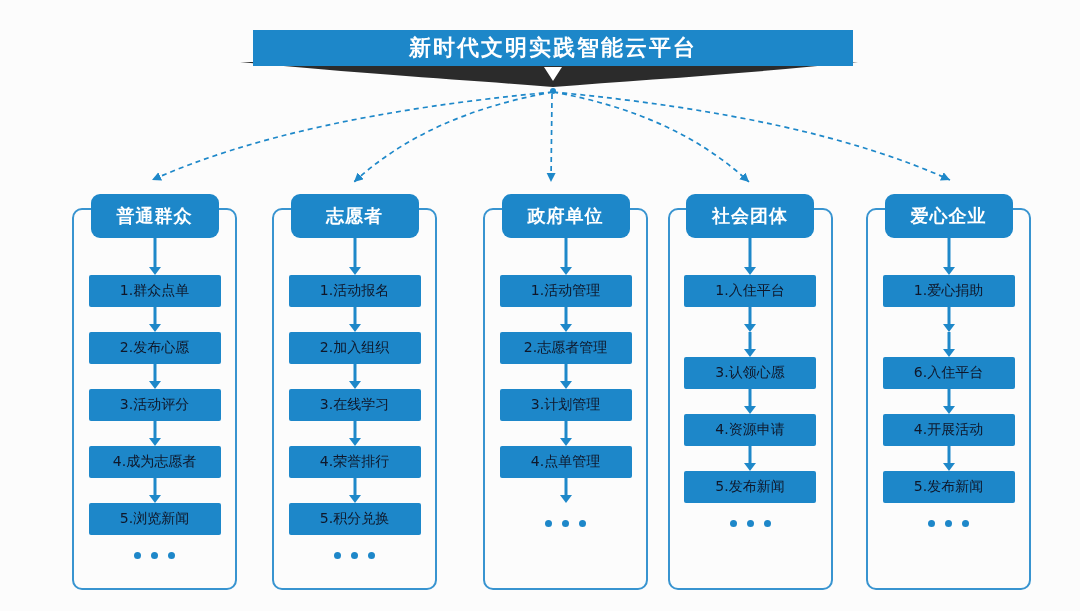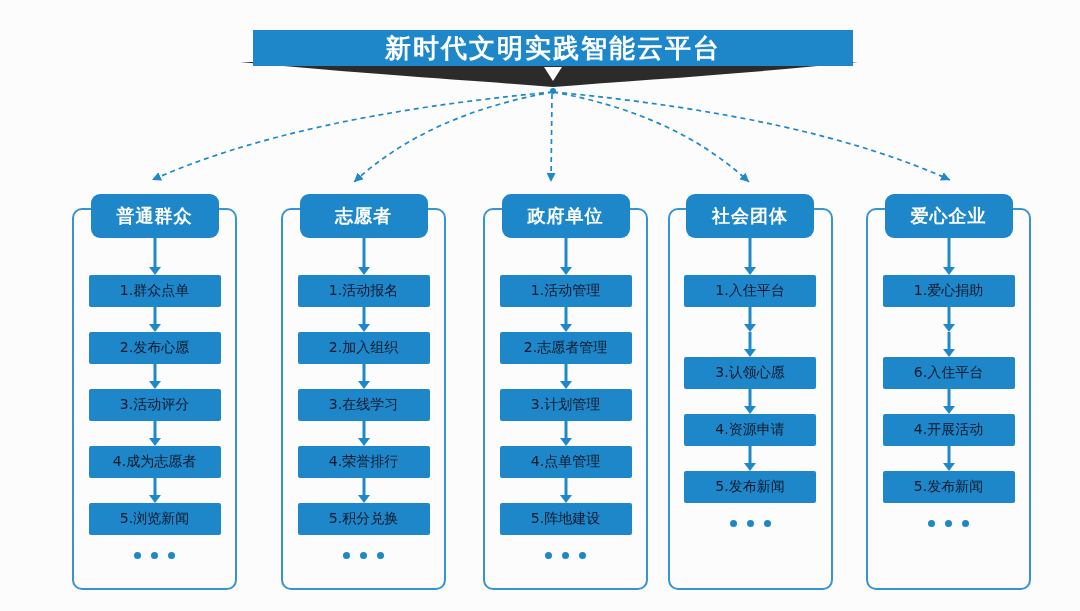--- a/index.html
+++ b/index.html
@@ -9,21 +9,21 @@
     --ribbon:#2b2b2b;
   }
   *{margin:0;padding:0;box-sizing:border-box;}
   html,body{width:1080px;height:611px;background:#fcfcfc;overflow:hidden;
     font-family:"DejaVu Sans","Liberation Sans",sans-serif;}
   .stage{position:relative;width:1080px;height:611px;}
 
   
   .banner{position:absolute;left:253px;top:30px;width:600px;height:36px;
     background:var(--blue);color:#fff;display:flex;align-items:center;justify-content:center;
-    font-size:26px;font-weight:bold;letter-spacing:2px;z-index:3;}
+    font-size:22px;font-weight:bold;letter-spacing:2px;z-index:3;}
 
   
   .overlay{position:absolute;left:0;top:0;width:1080px;height:611px;z-index:1;pointer-events:none;}
 
   
   .column{position:absolute;top:194px;width:165px;display:flex;flex-direction:column;
     align-items:center;z-index:2;}
   .outline{position:absolute;top:14px;left:0;width:165px;height:382px;
     border:2px solid var(--outline-blue);border-radius:10px;background:transparent;}
   .col-header{position:relative;width:128px;height:44px;background:var(--blue);
@@ -96,21 +96,21 @@
     <div class="step">
         <span>5.浏览新闻</span>
       </div>
     <div class="dots" title="...">
         <i></i>
         <i></i>
         <i></i>
       </div>
   </section>
 
-  <section class="column" style="left:281px">
+  <section class="column" style="left:272px">
     <div class="outline"></div>
     <header class="col-header">
       <span>志愿者</span>
     </header>
     <div class="v-arrow long"></div>
     <div class="step">
         <span>1.活动报名</span>
       </div>
     <div class="v-arrow"></div>
     <div class="step">
@@ -150,23 +150,20 @@
       </div>
     <div class="v-arrow"></div>
     <div class="step">
         <span>3.计划管理</span>
       </div>
     <div class="v-arrow"></div>
     <div class="step">
         <span>4.点单管理</span>
       </div>
     <div class="v-arrow"></div>
-    <div class="step">
-        <span>5.阵地建设</span>
-      </div>
     <div class="dots" title="...">
         <i></i>
         <i></i>
         <i></i>
       </div>
   </section>
 
   <section class="column" style="left:667.5px">
     <div class="outline"></div>
     <header class="col-header">

